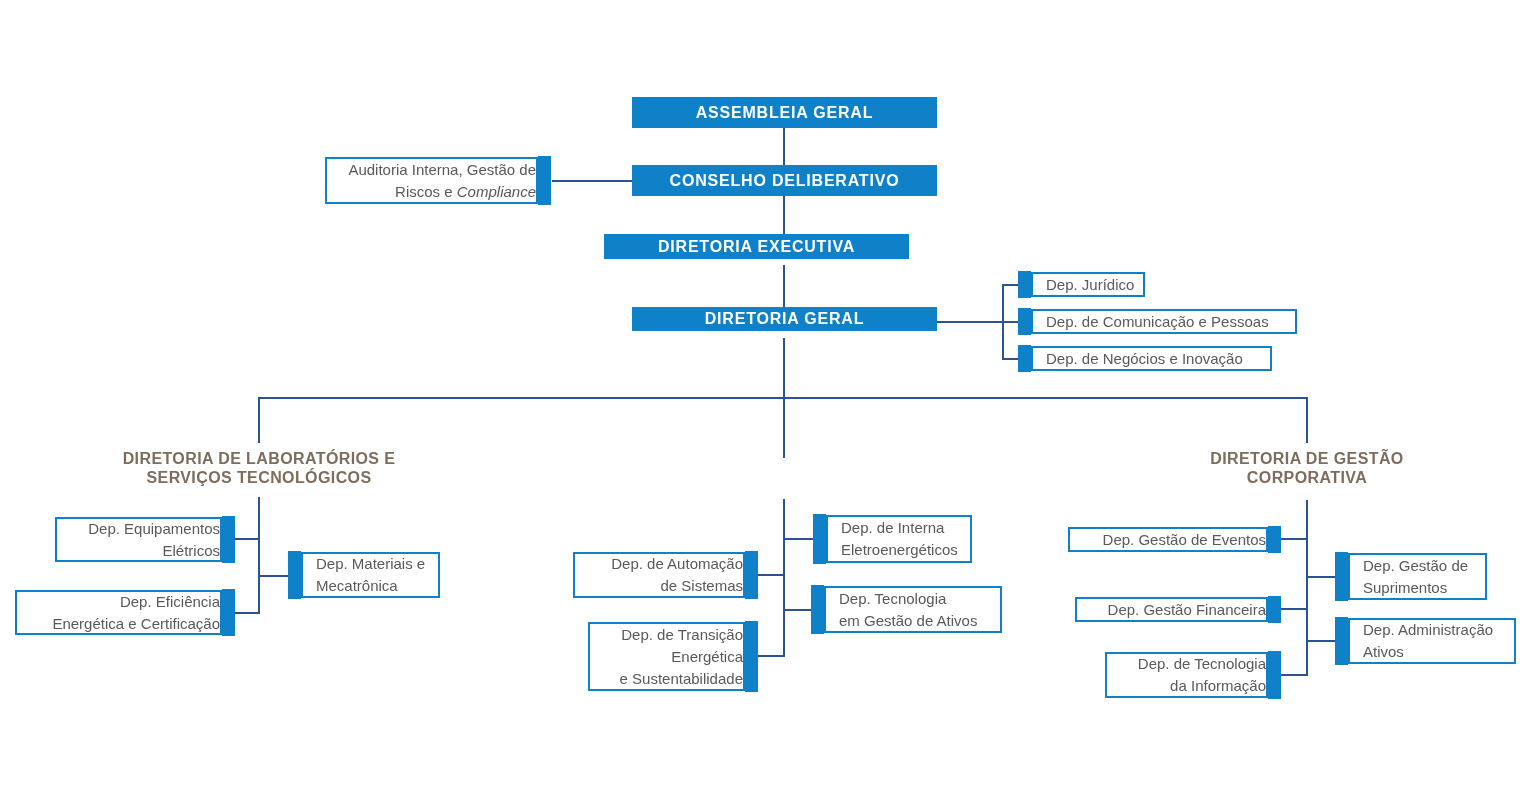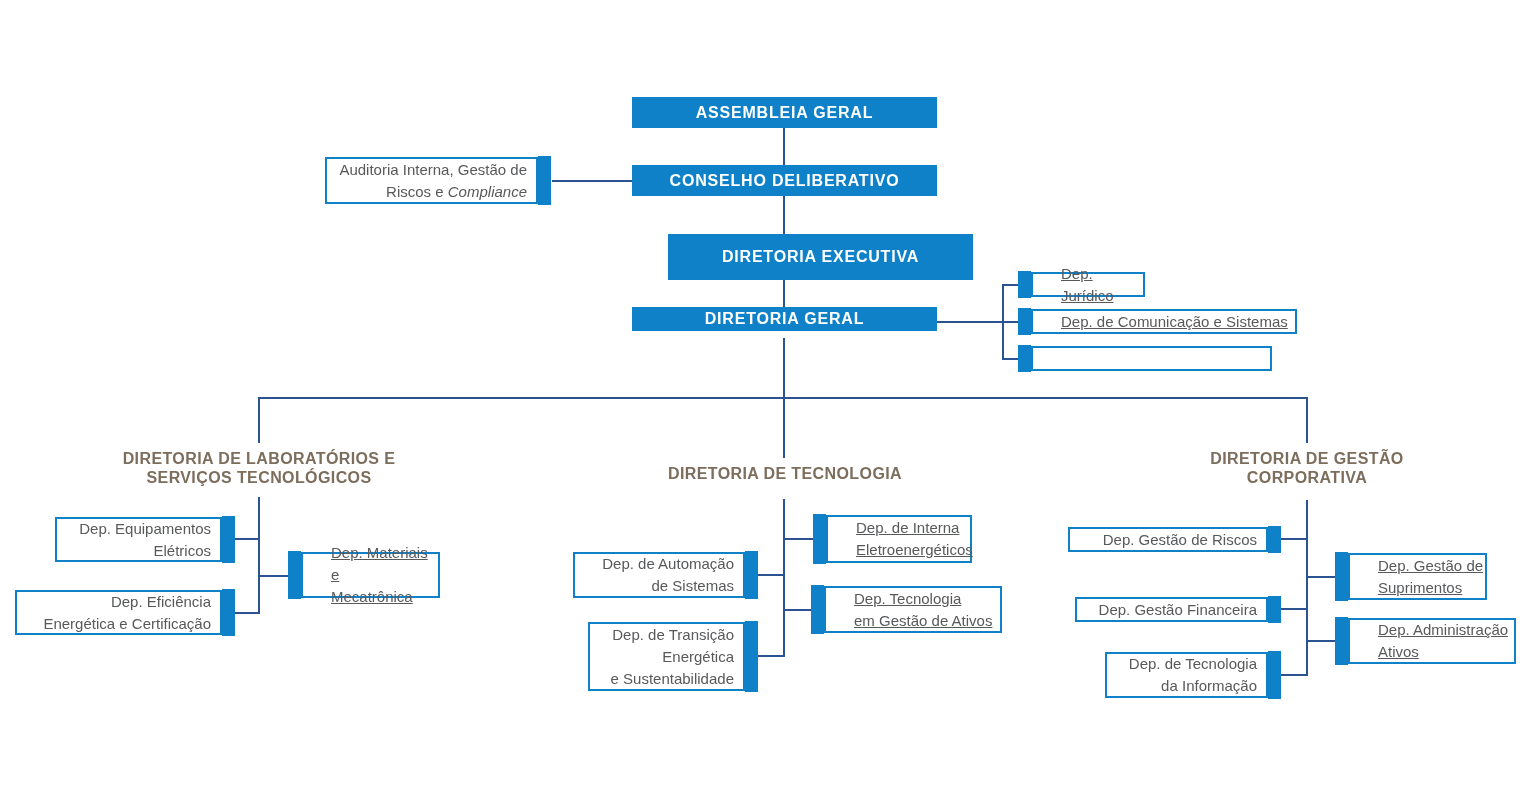--- a/index.html
+++ b/index.html
@@ -18,22 +18,22 @@
   .node{position:absolute;box-sizing:border-box;display:flex;align-items:center;}
   .blue{
     background:var(--blue);color:#fff;font-weight:700;font-size:16px;
     letter-spacing:.8px;justify-content:center;text-align:center;
   }
   .white{
     background:#fff;border:2px solid var(--blue);color:var(--boxtext);
     font-size:15px;line-height:22px;
   }
   .white .lines{width:100%;}
-  .align-right .lines{text-align:right;padding-right:9px;}
-  .align-left .lines{text-align:left;padding-left:28px;text-decoration:underline;}
+  .align-right .lines{text-align:right;}
+  .align-left .lines{text-align:left;padding-left:13px;}
   .tab{position:absolute;top:-3px;bottom:-3px;width:13px;background:var(--blue);}
   .tab-right .tab{right:-15px;}
   .tab-left .tab{left:-15px;}
   .division-heading{
     position:absolute;color:var(--heading);font-weight:700;font-size:16px;
     letter-spacing:.4px;text-align:center;line-height:19px;
   }
   .white i{font-style:italic;}
 </style>
 </head>
@@ -77,54 +77,52 @@
   <div class="ln" style="left:1281px;top:608px;width:26px;height:2px"></div>
   <div class="ln" style="left:1308px;top:640px;width:27px;height:2px"></div>
   <div class="ln" style="left:1281px;top:674px;width:26px;height:2px"></div>
 
   <div class="node blue" style="left:632px;top:97px;width:305px;height:31px">
     <span>ASSEMBLEIA GERAL</span>
   </div>
   <div class="node blue" style="left:632px;top:165px;width:305px;height:31px">
     <span>CONSELHO DELIBERATIVO</span>
   </div>
-  <div class="node blue" style="left:668px;top:234px;width:305px;height:46px">
+  <div class="node blue" style="left:604px;top:234px;width:305px;height:25px">
     <span>DIRETORIA EXECUTIVA</span>
   </div>
   <div class="node blue" style="left:632px;top:307px;width:305px;height:24px">
     <span>DIRETORIA GERAL</span>
   </div>
 
   <div class="node white tab-right align-right" style="left:325px;top:157px;width:213px;height:47px">
     <span class="tab"></span>
     <div class="lines">
       <div>Auditoria Interna, Gestão de</div>
       <div><span>Riscos e </span><i>Compliance</i></div>
     </div>
   </div>
 
   <div class="node white tab-left align-left" style="left:1031px;top:272px;width:114px;height:25px">
     <span class="tab"></span>
     <div class="lines">Dep. Jurídico</div>
   </div>
   <div class="node white tab-left align-left" style="left:1031px;top:309px;width:266px;height:25px">
     <span class="tab"></span>
-    <div class="lines">Dep. de Comunicação e Sistemas</div>
+    <div class="lines">Dep. de Comunicação e Pessoas</div>
   </div>
   <div class="node white tab-left align-left" style="left:1031px;top:346px;width:241px;height:25px">
     <span class="tab"></span>
+    <div class="lines">Dep. de Negócios e Inovação</div>
   </div>
 
   <div class="division-heading" style="left:109px;top:449px;width:300px">
     <div>DIRETORIA DE LABORATÓRIOS E</div>
     <div>SERVIÇOS TECNOLÓGICOS</div>
   </div>
-  <div class="division-heading" style="left:635px;top:464px;width:300px">
-    <div>DIRETORIA DE TECNOLOGIA</div>
-  </div>
   <div class="division-heading" style="left:1157px;top:449px;width:300px">
     <div>DIRETORIA DE GESTÃO</div>
     <div>CORPORATIVA</div>
   </div>
 
   <div class="node white tab-right align-right" style="left:55px;top:517px;width:167px;height:45px">
     <span class="tab"></span>
     <div class="lines">
       <div>Dep. Equipamentos</div>
       <div>Elétricos</div>
@@ -170,21 +168,21 @@
   <div class="node white tab-left align-left" style="left:824px;top:586px;width:178px;height:47px">
     <span class="tab"></span>
     <div class="lines">
       <div>Dep. Tecnologia</div>
       <div>em Gestão de Ativos</div>
     </div>
   </div>
 
   <div class="node white tab-right align-right" style="left:1068px;top:527px;width:200px;height:25px">
     <span class="tab"></span>
-    <div class="lines">Dep. Gestão de Riscos</div>
+    <div class="lines">Dep. Gestão de Eventos</div>
   </div>
   <div class="node white tab-left align-left" style="left:1348px;top:553px;width:139px;height:47px">
     <span class="tab"></span>
     <div class="lines">
       <div>Dep. Gestão de</div>
       <div>Suprimentos</div>
     </div>
   </div>
   <div class="node white tab-right align-right" style="left:1075px;top:597px;width:193px;height:25px">
     <span class="tab"></span>

